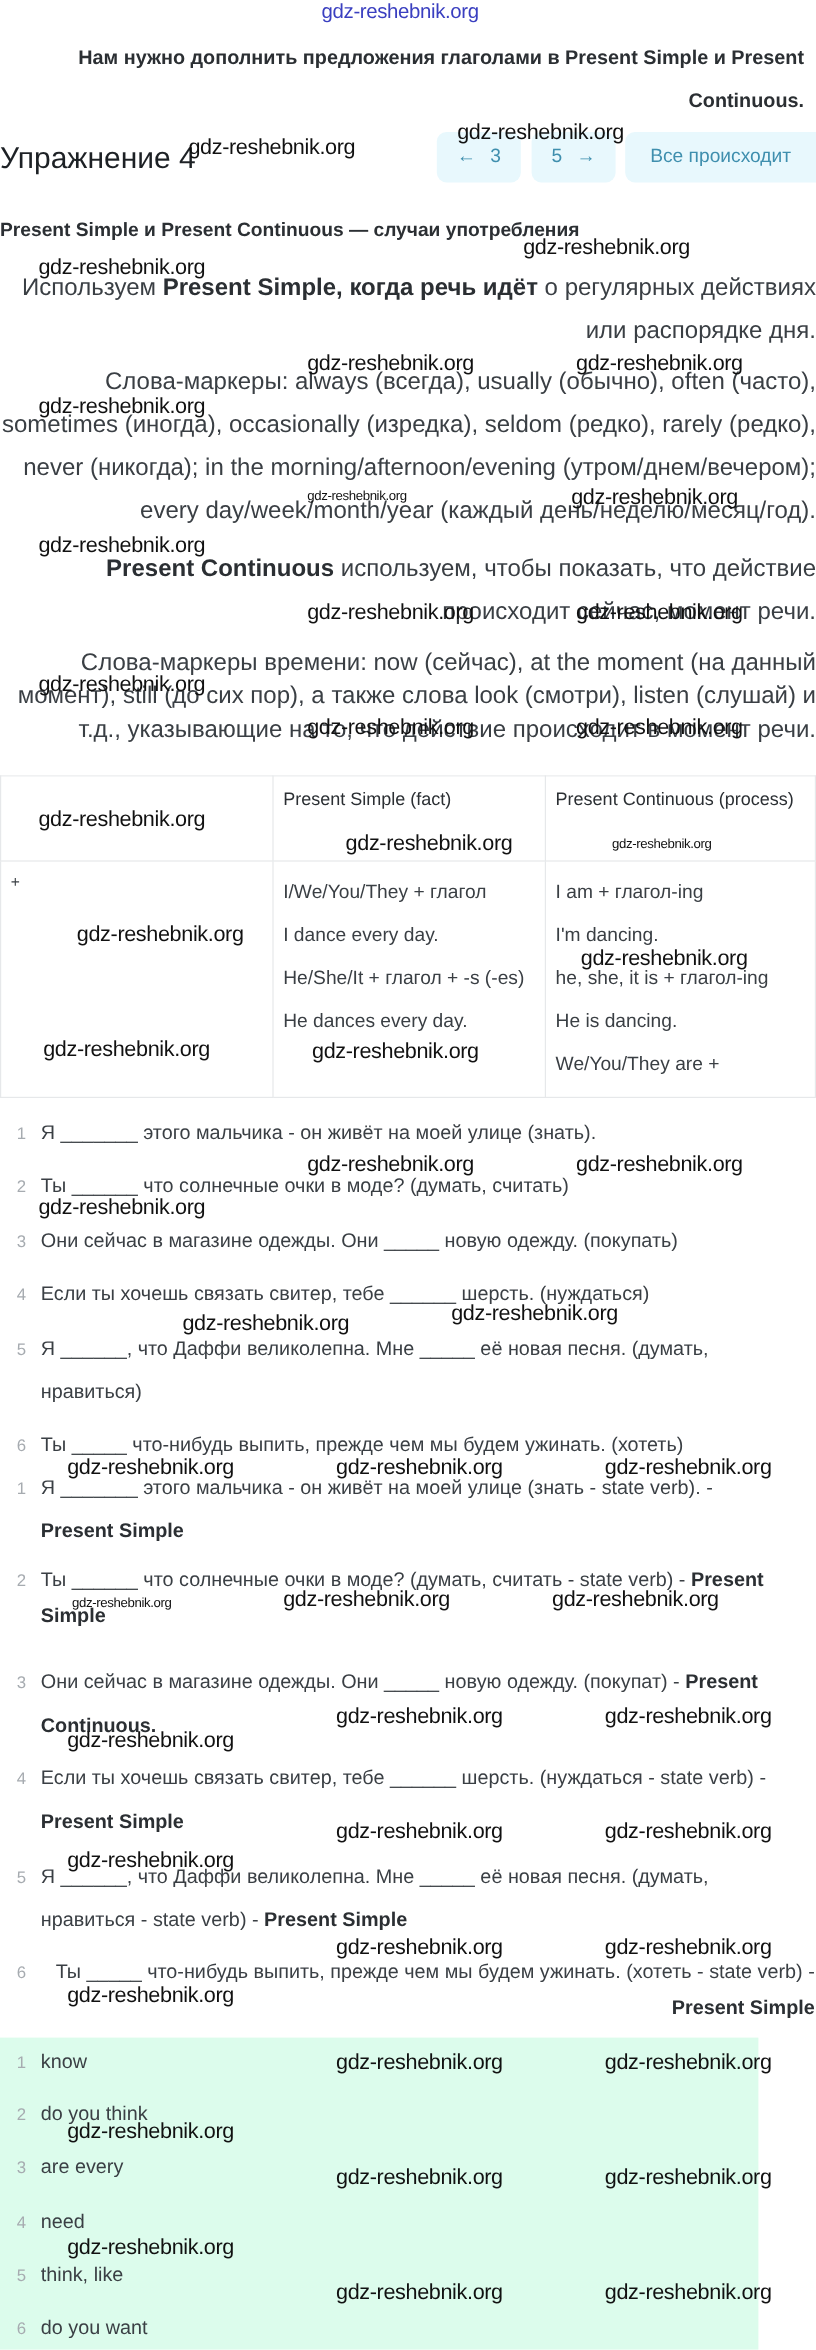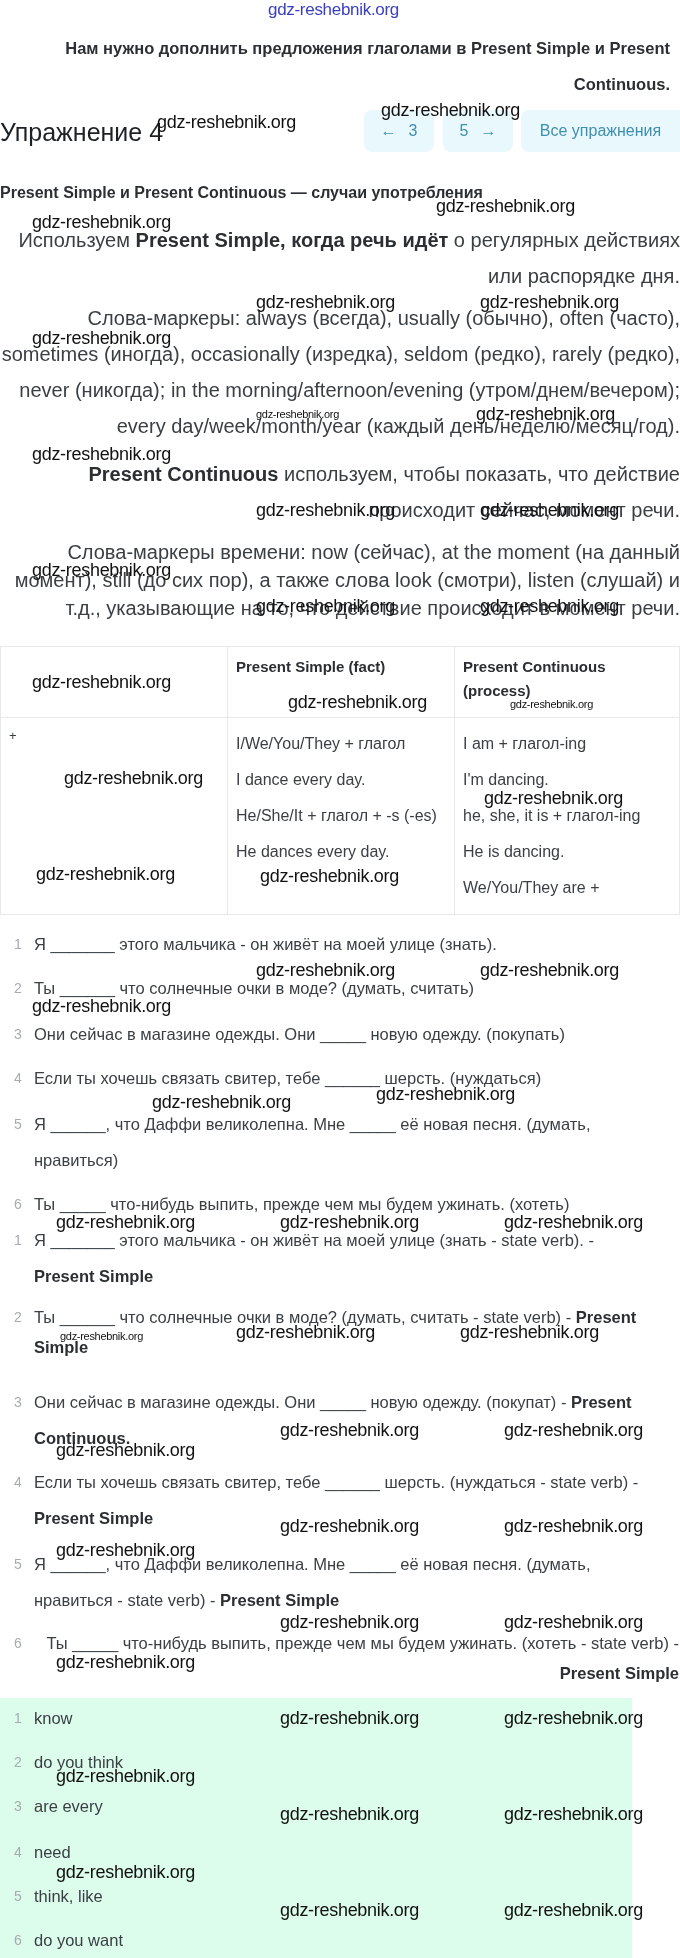--- a/index.html
+++ b/index.html
@@ -10,21 +10,21 @@
   .wm-sm { font-size: 11px; }
   .intro { left: 0; top: 30px; width: 670px; font-weight: bold; font-size: 16.5px; line-height: 36px; color: #2b2f33; }
   .ex-title { left: 0; top: 118px; font-size: 25px; color: #1d2125; }
   .navbtn { position: absolute; top: 110px; height: 42px; background: #e8f8fd; border-radius: 8px; color: #3f8fae;
             font-size: 16px; display: flex; align-items: center; justify-content: center; gap: 12px; }
   .section-title { left: 0; top: 184px; font-weight: bold; font-size: 16px; color: #2b2f33; }
   .para { left: 0; width: 680px; font-size: 20px; line-height: 36px; color: #3a3f44; }
   .para b { color: #2b2f33; }
   table.grammar { position: absolute; left: 0; top: 646px; width: 680px; border-collapse: collapse; font-size: 16px; color: #3a3f44; }
   table.grammar td, table.grammar th { border: 1px solid #e6e8ea; vertical-align: top; text-align: left; padding: 8px 8px; }
-  table.grammar th { font-weight: bold; font-size: 15px; line-height: 24px; color: #2b2f33; height: 54px; }
+  table.grammar th { font-weight: normal; font-size: 15px; line-height: 24px; color: #2b2f33; height: 54px; }
   .cell-lines div { line-height: 36px; }
   .clip { position: absolute; left: 0; top: 646px; width: 680px; height: 280px; overflow: hidden; }
   .list-item { position: absolute; left: 0; width: 680px; font-size: 16.5px; line-height: 36px; color: #3a3f44; }
   .num { position: absolute; left: 14px; color: #a6abb0; font-size: 14px; }
   .txt { position: absolute; left: 34px; width: 640px; }
   .txt b { color: #2b2f33; }
   .answers-bg { position: absolute; left: 0; top: 1698px; width: 632px; height: 260px; background: #dcfcec; }
 </style>
 </head>
 <body>
@@ -37,21 +37,21 @@
 
 <div class="navbtn" style="left:364px;width:70px;">
   <span>←</span>
   <span>3</span>
 </div>
 <div class="navbtn" style="left:443px;width:70px;">
   <span>5</span>
   <span>→</span>
 </div>
 <div class="navbtn" style="left:521px;width:159px;border-radius:8px 0 0 8px;">
-  <span>Все упражнения</span>
+  <span>Все происходит</span>
 </div>
 
 <div class="abs section-title">Present Simple и Present Continuous — случаи употребления</div>
 
 <div class="abs para" style="top:222px;">
   <span>Используем </span><b>Present Simple, когда речь идёт</b><span> о регулярных действиях или распорядке дня.</span>
 </div>
 
 <div class="abs para" style="top:300px;">Слова-маркеры: always (всегда), usually (обычно), often (часто), sometimes (иногда), occasionally (изредка), seldom (редко), rarely (редко), never (никогда); in the morning/afternoon/evening (утром/днем/вечером); every day/week/month/year (каждый день/неделю/месяц/год).</div>
 

